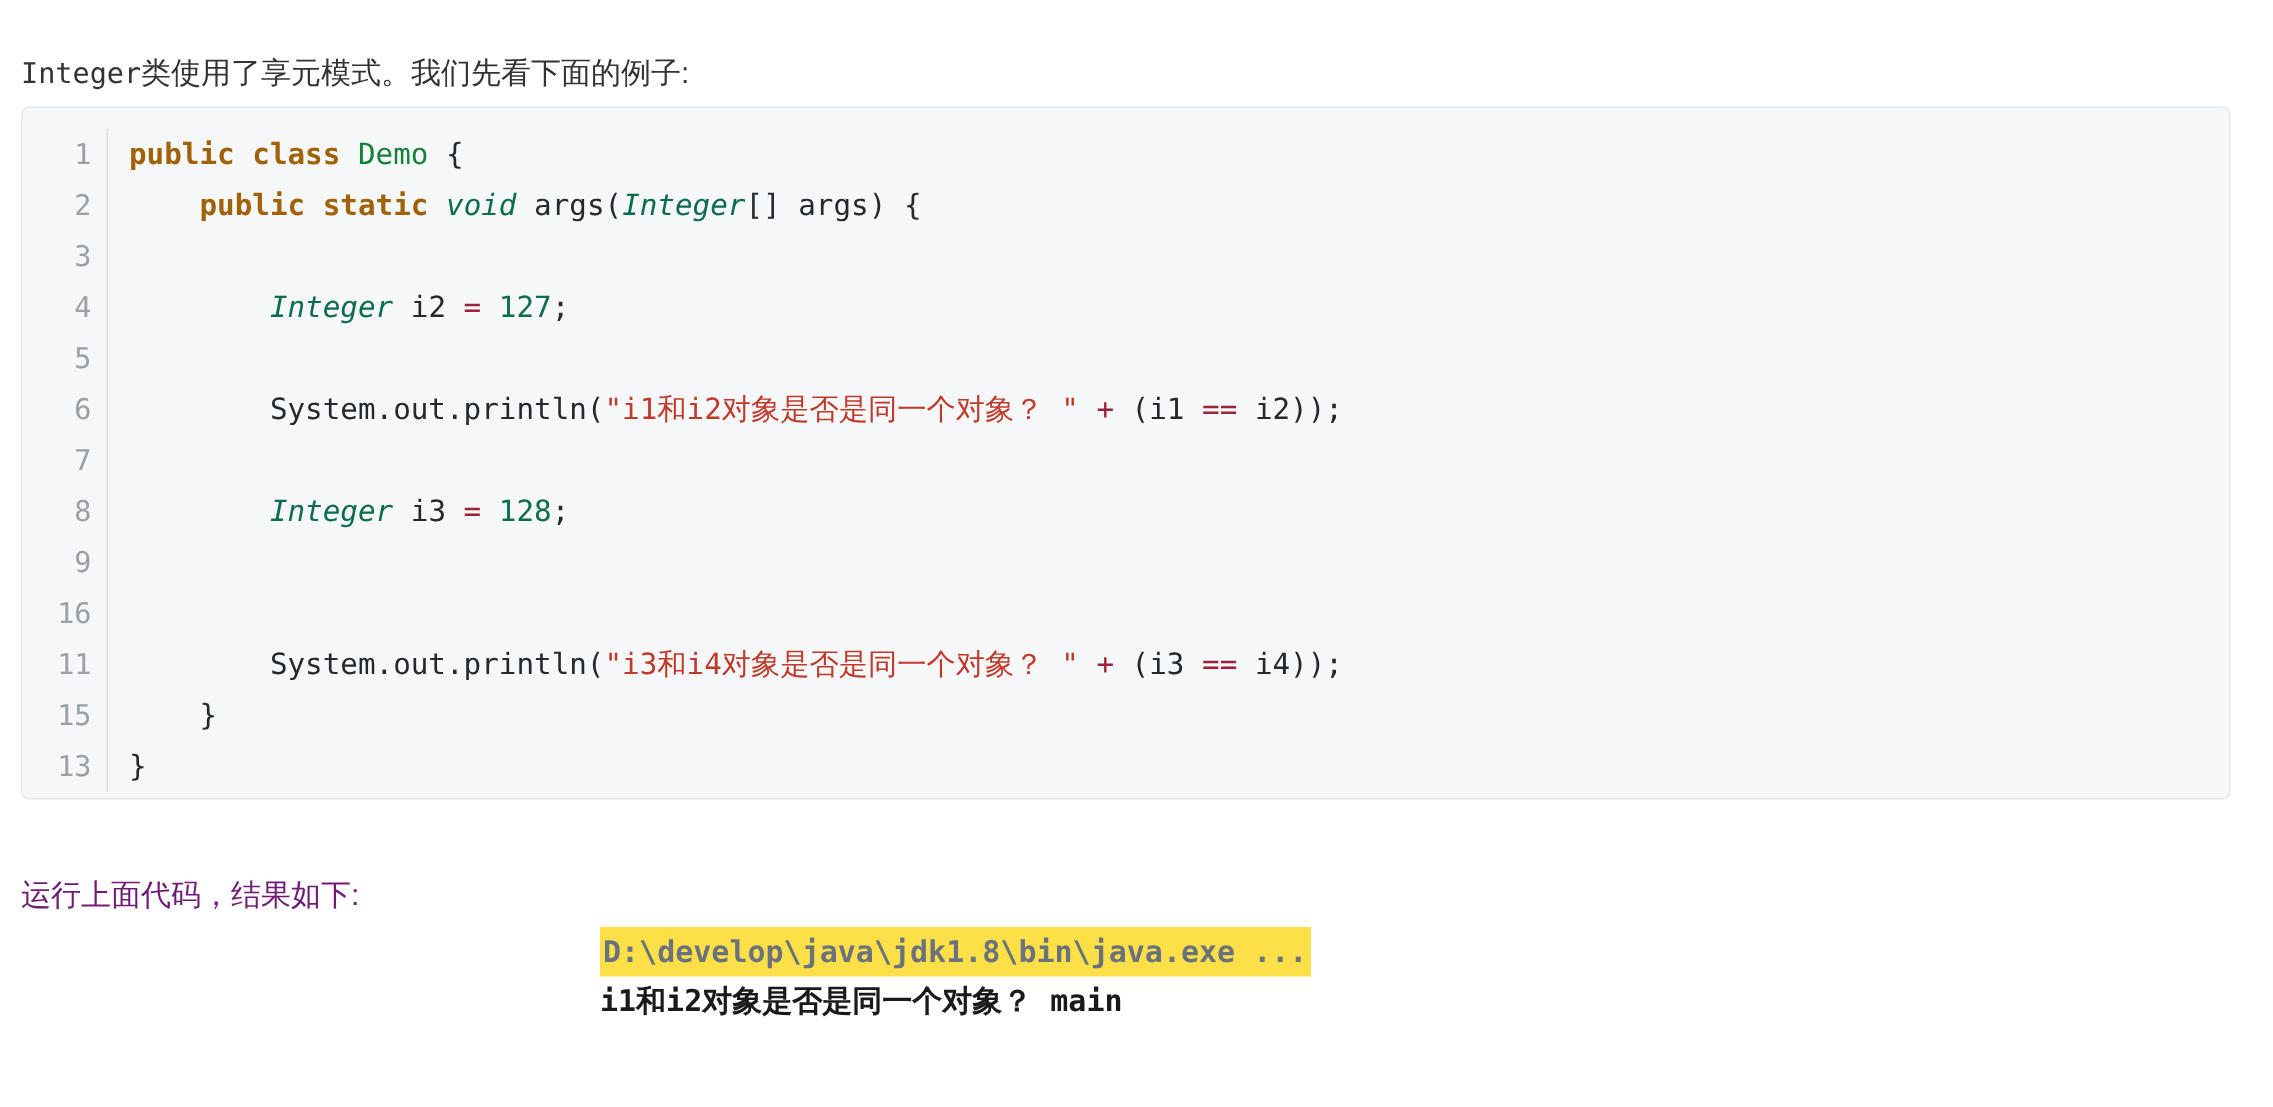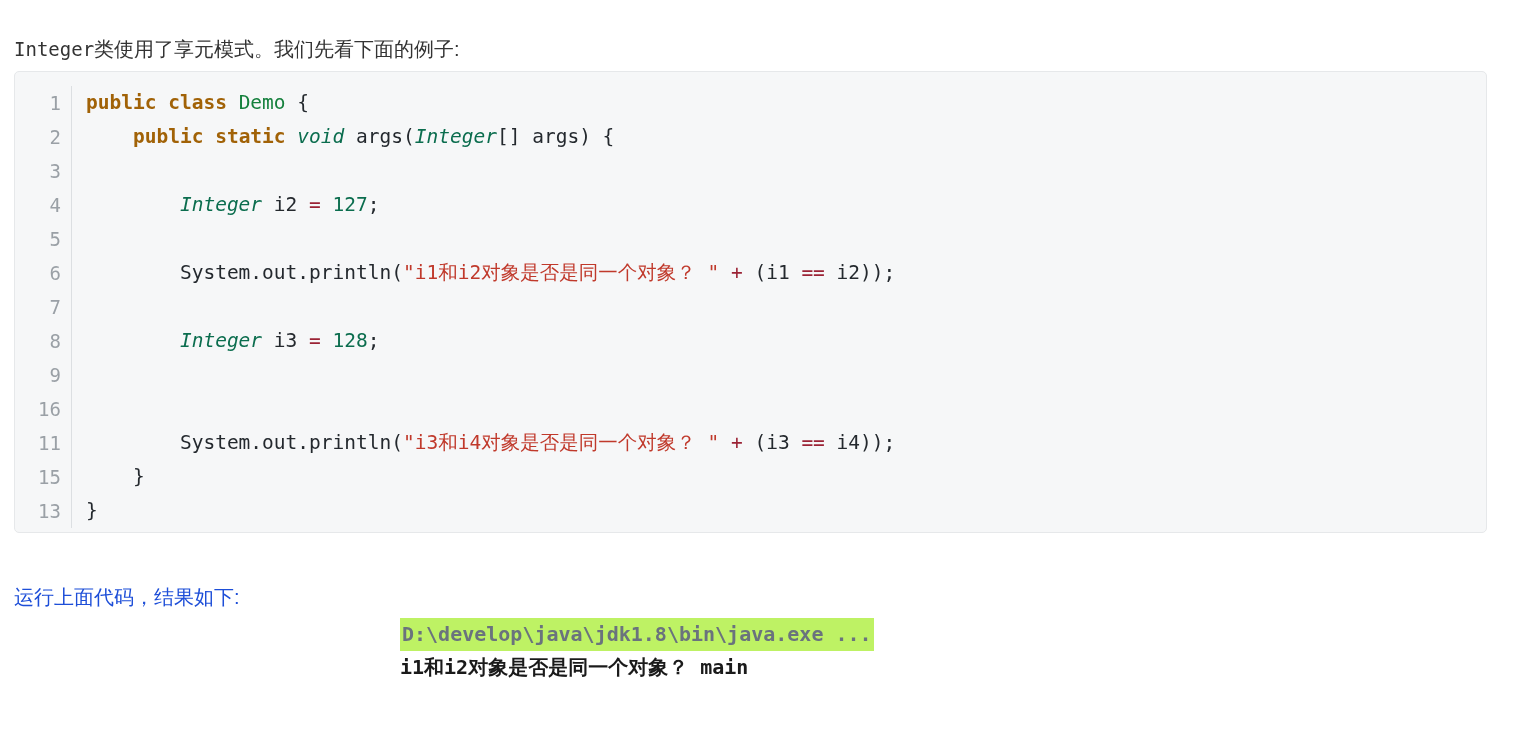--- a/index.html
+++ b/index.html
@@ -96,21 +96,21 @@
   .tok-op   { color: #9b2335; }
   .tok-pln  { color: #24292e; }
 
   
   .run-para {
     position: absolute;
     left: 14px;
     top: 560px;
     font-size: 20px;
     line-height: 34px;
-    color: #1d4ed8;
+    color: #701a75;
     white-space: nowrap;
   }
 
   
   .console-out {
     position: absolute;
     left: 400px;
     top: 618px;
     font-family: "DejaVu Sans Mono", "Liberation Mono", monospace;
     font-size: 20px;
@@ -118,21 +118,21 @@
     font-weight: bold;
     color: #1a1a1a;
     white-space: pre;
   }
   .console-line {
     height: 33px;
     white-space: pre;
   }
   .console-line.cmd {
     color: #6a737d;
-    background: #bef264;
+    background: #fde047;
     display: inline-block;
     padding: 0 2px;
   }
 </style>
 </head>
 <body>
 
 <div class="page">
 
   <p class="intro-para">

